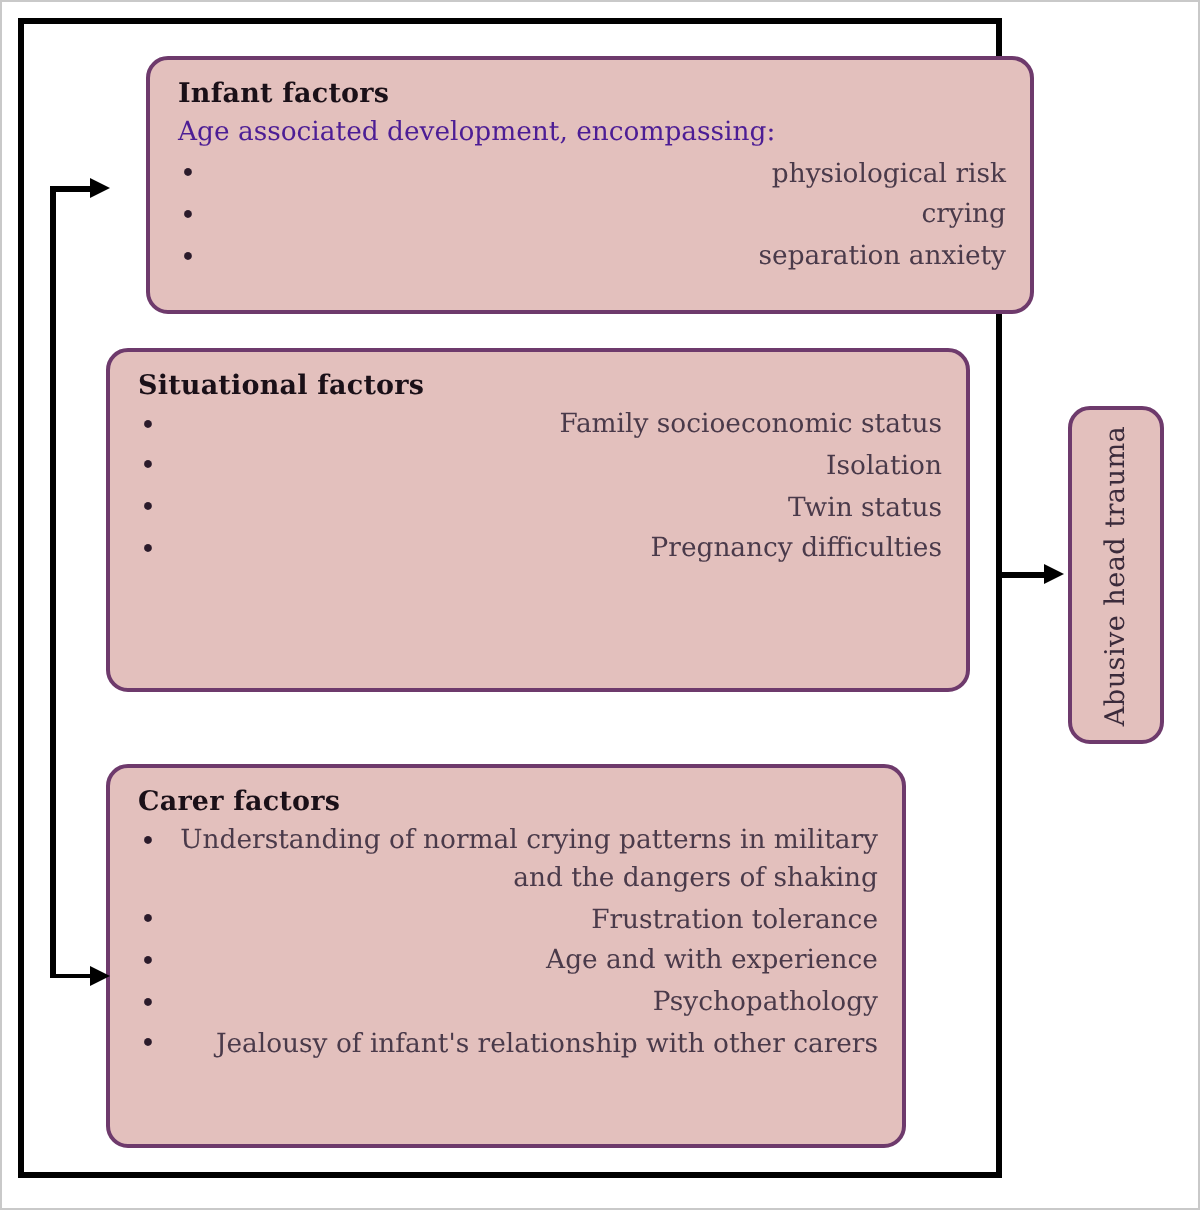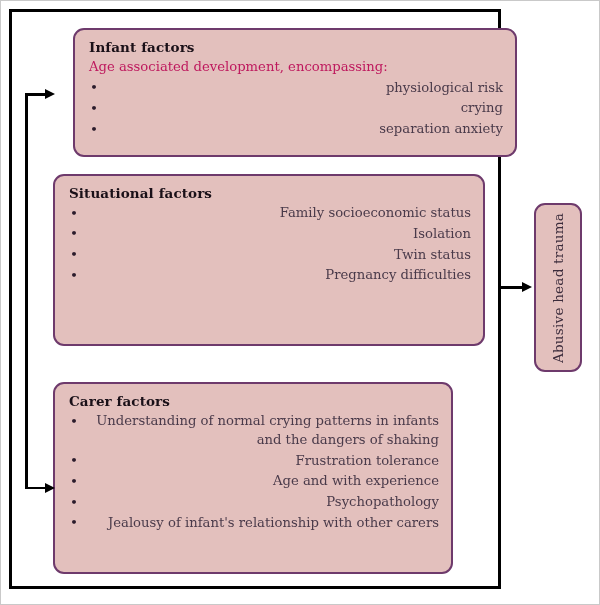--- a/index.html
+++ b/index.html
@@ -52,21 +52,21 @@
     font-weight: bold;
     font-size: 13.5px;
     color: #1a1018;
     letter-spacing: 0.1px;
     margin: 1px 0 2px 0;
     line-height: 1.35;
   }
 
   .box-intro {
     font-size: 13.2px;
-    color: #be185d;
+    color: #4c1d95;
     line-height: 1.4;
     margin: 0 0 1px 0;
   }
 
   ul.bullets {
     list-style: none;
     margin: 0;
     padding: 0;
   }
   ul.bullets > li {
@@ -157,21 +157,21 @@
       <li>Family socioeconomic status</li>
       <li>Isolation</li>
       <li>Twin status</li>
       <li>Pregnancy difficulties</li>
     </ul>
   </div>
 
   <div class="factor-box" id="box-carer">
     <div class="box-title">Carer factors</div>
     <ul class="bullets">
-      <li>Understanding of normal crying patterns in infants and the dangers of shaking</li>
+      <li>Understanding of normal crying patterns in military and the dangers of shaking</li>
       <li>Frustration tolerance</li>
       <li>Age and with experience</li>
       <li>Psychopathology</li>
       <li>Jealousy of infant's relationship with other carers</li>
     </ul>
   </div>
 
   <div id="box-outcome">
     <span class="vtext">Abusive head trauma</span>
   </div>

